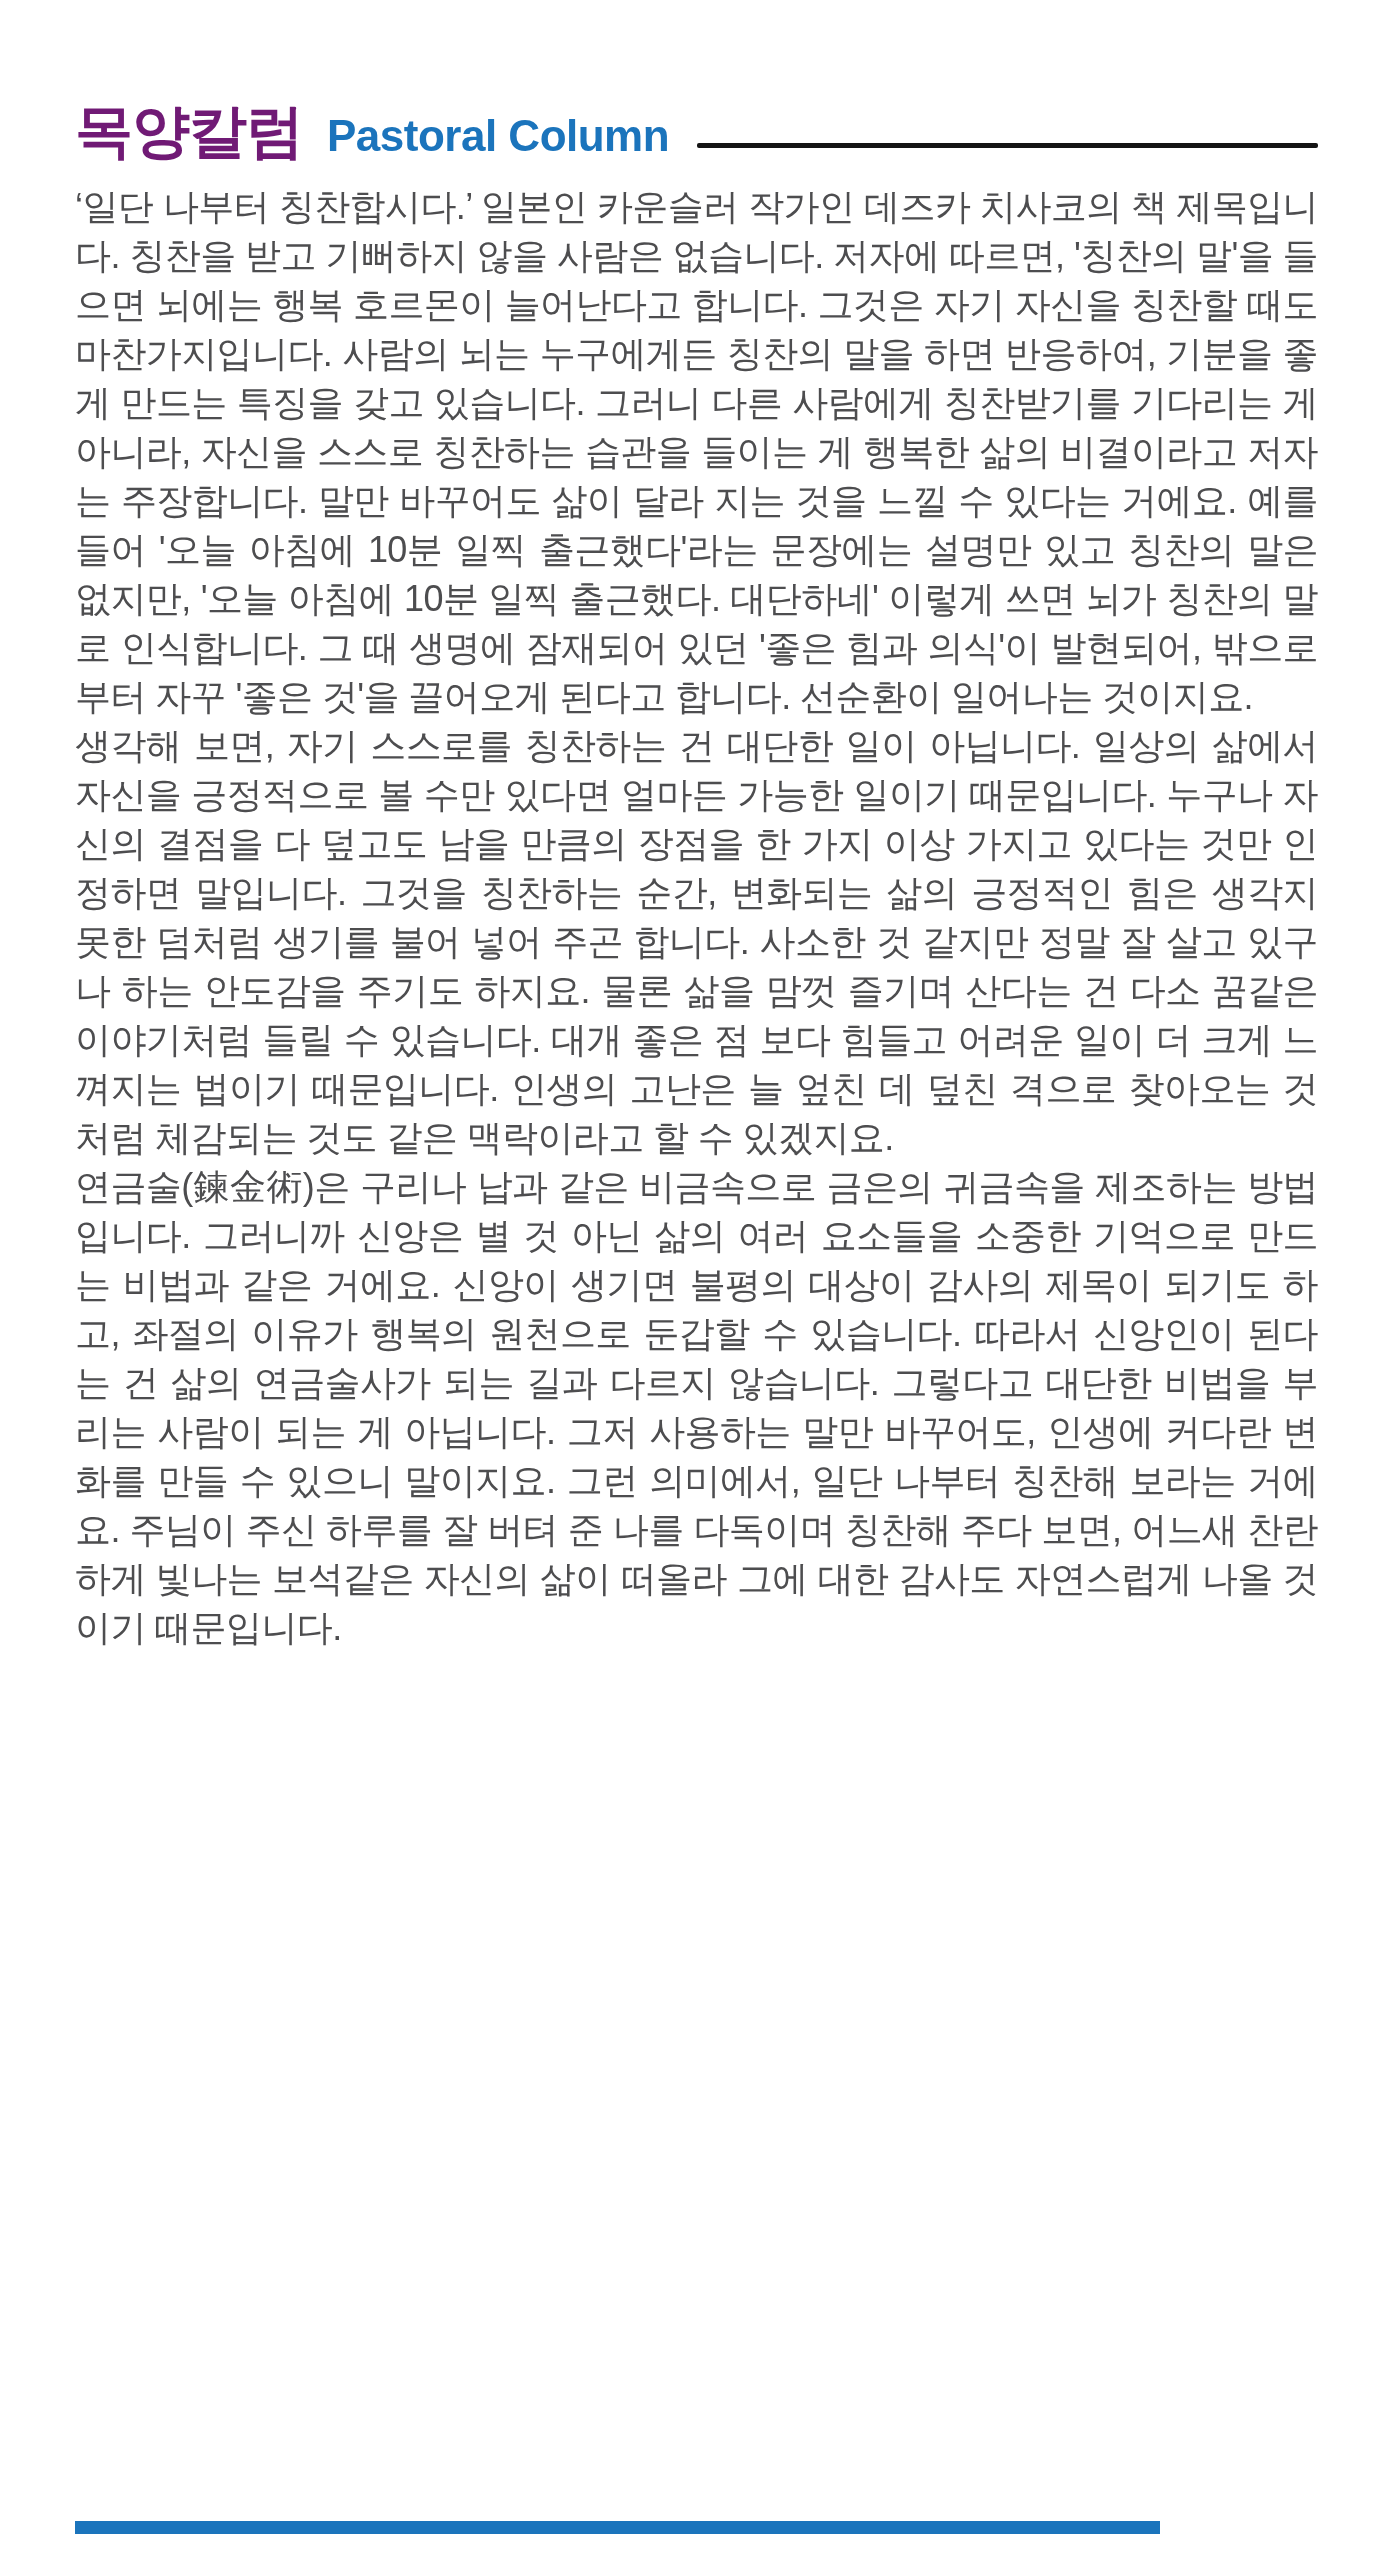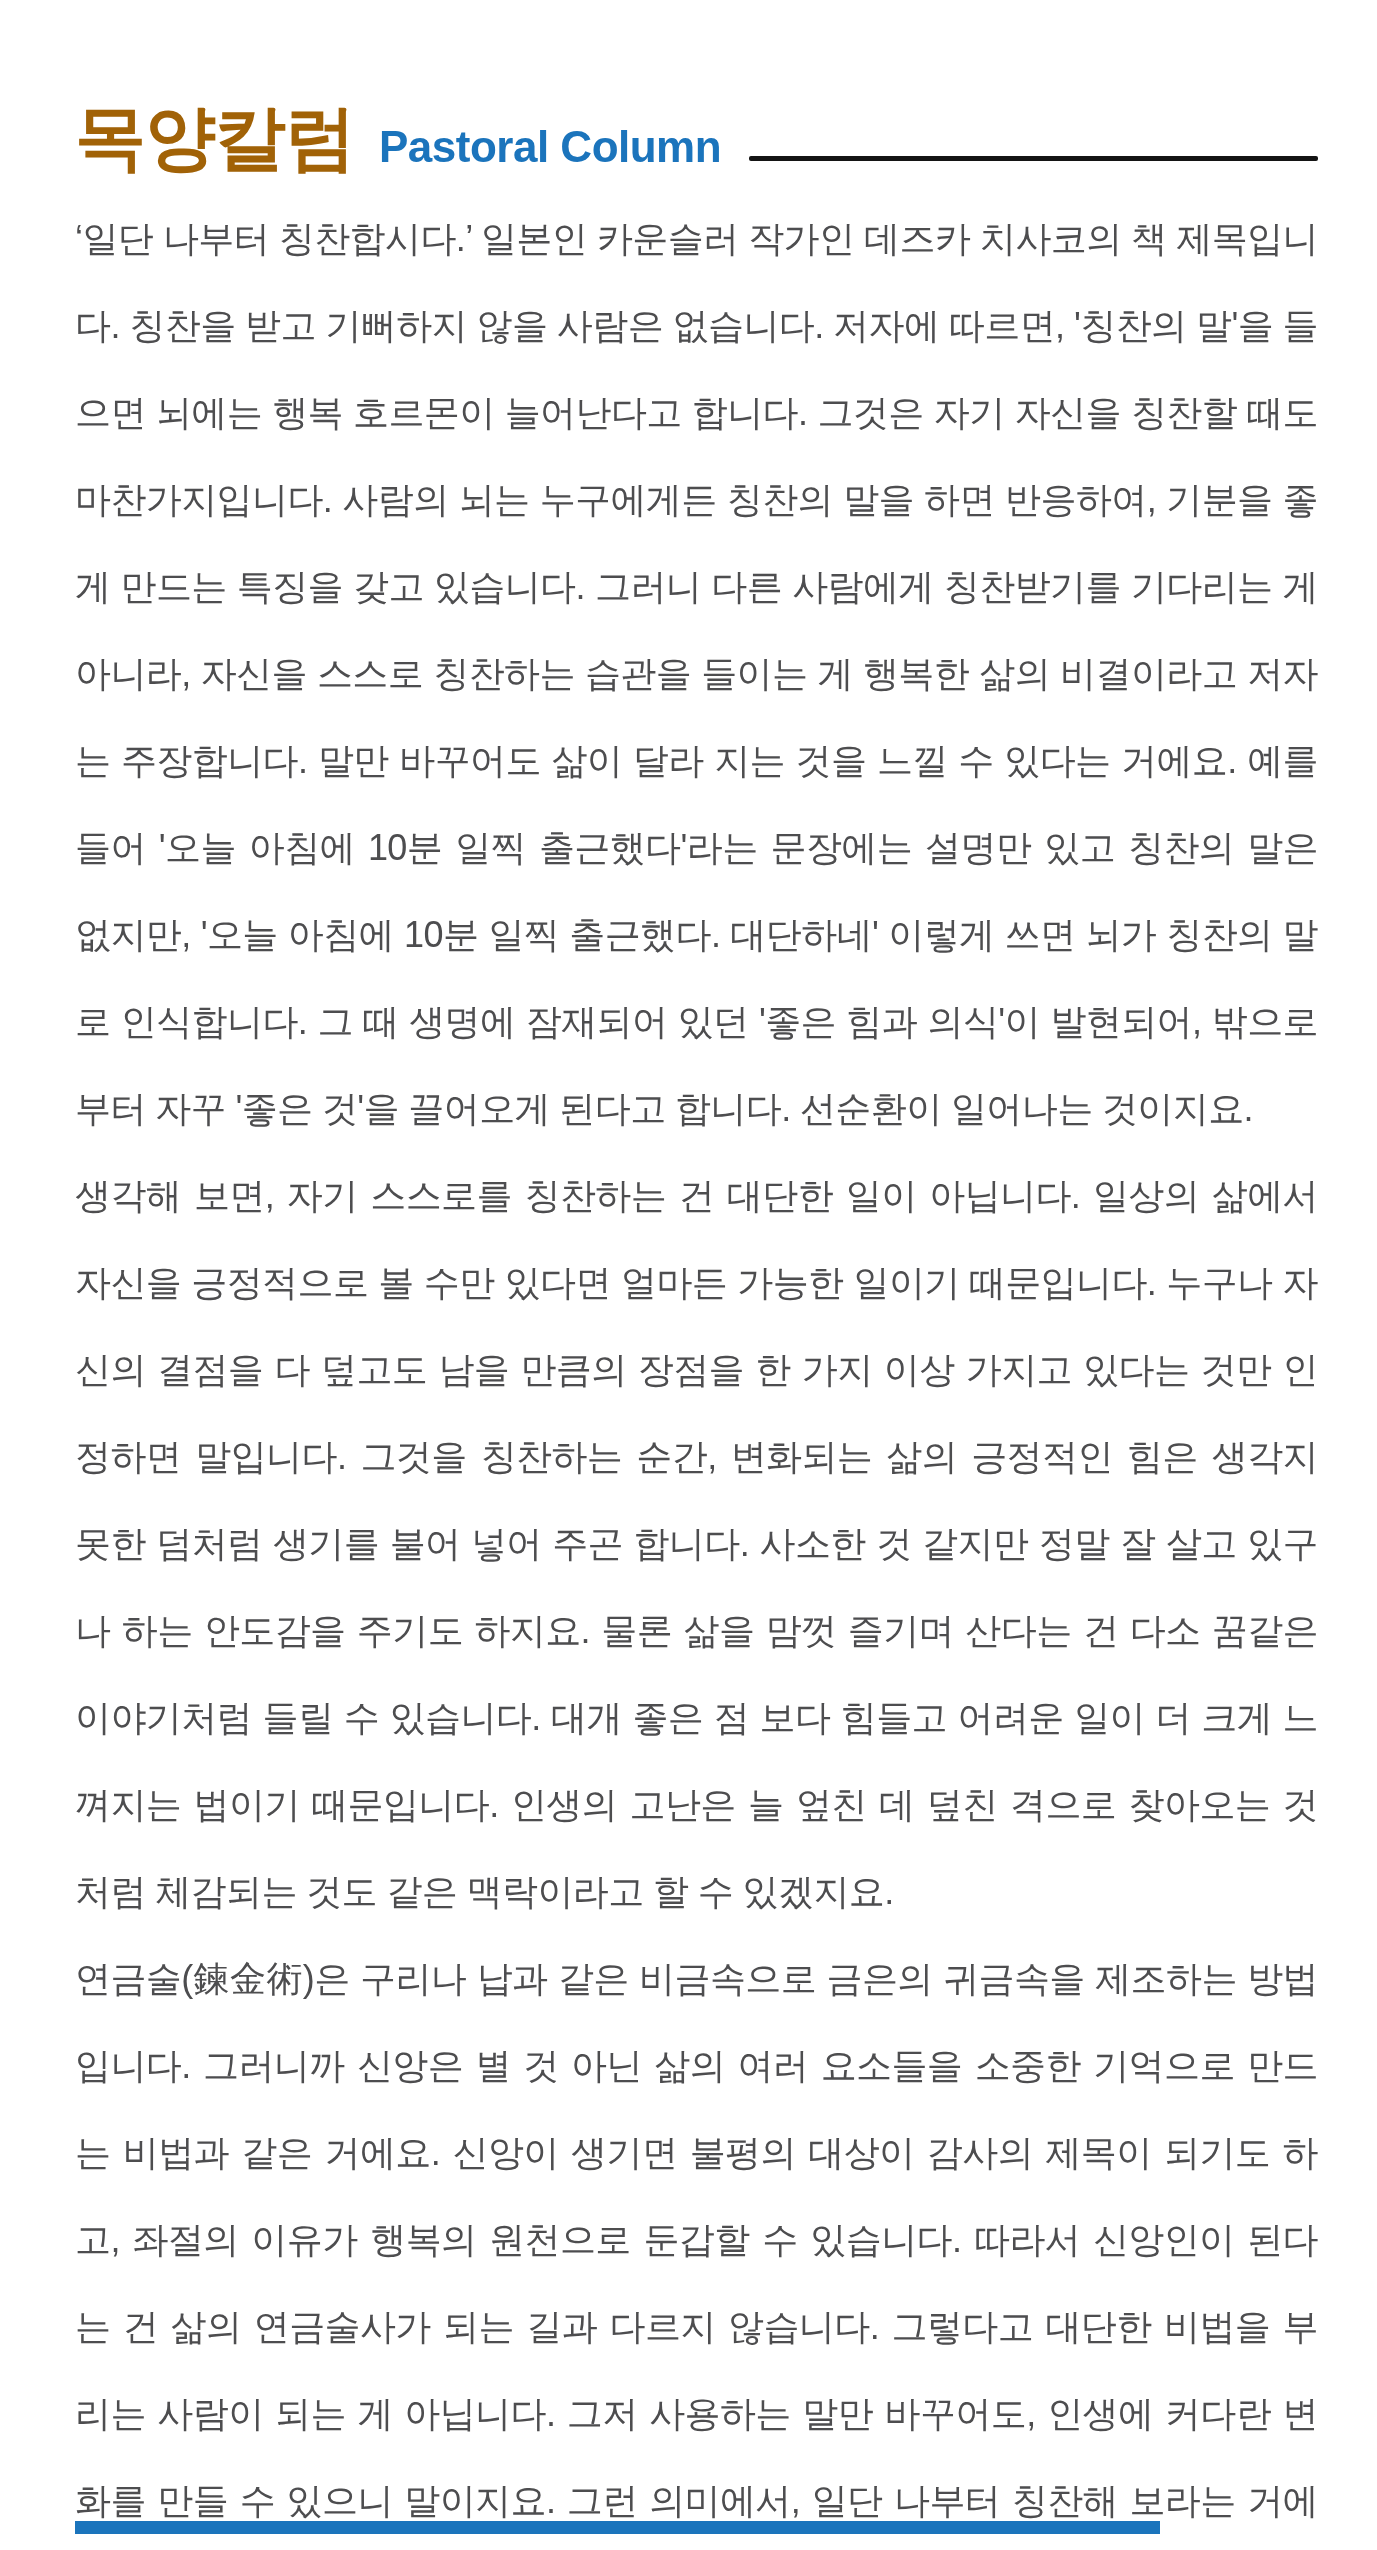--- a/index.html
+++ b/index.html
@@ -21,24 +21,24 @@
     width: 1243px;
     height: 100%;
   }
   .header {
     display: flex;
     align-items: baseline;
     margin-top: 102px;
     margin-bottom: 14px;
   }
   .title-ko {
-    font-size: 71px;
+    font-size: 58px;
     font-weight: 800;
     letter-spacing: -1px;
-    color: #a16207;
+    color: #701a75;
     line-height: 1;
   }
   .title-en {
     font-size: 44px;
     font-weight: 600;
     letter-spacing: -0.5px;
     color: #1b74bc;
     margin-left: 24px;
     line-height: 1;
   }
@@ -51,21 +51,21 @@
     position: relative;
     top: -12px;
     align-self: flex-end;
   }
   .article {
     margin-top: 22px;
   }
   .article p {
     margin: 0;
     font-size: 36px;
-    line-height: 87px;
+    line-height: 49px;
     color: #4d4d4f;
     text-align: justify;
     word-break: break-all;
     letter-spacing: -0.6px;
   }
   .footer-accent-bar {
     position: absolute;
     left: 75px;
     bottom: 16px;
     width: 1085px;

